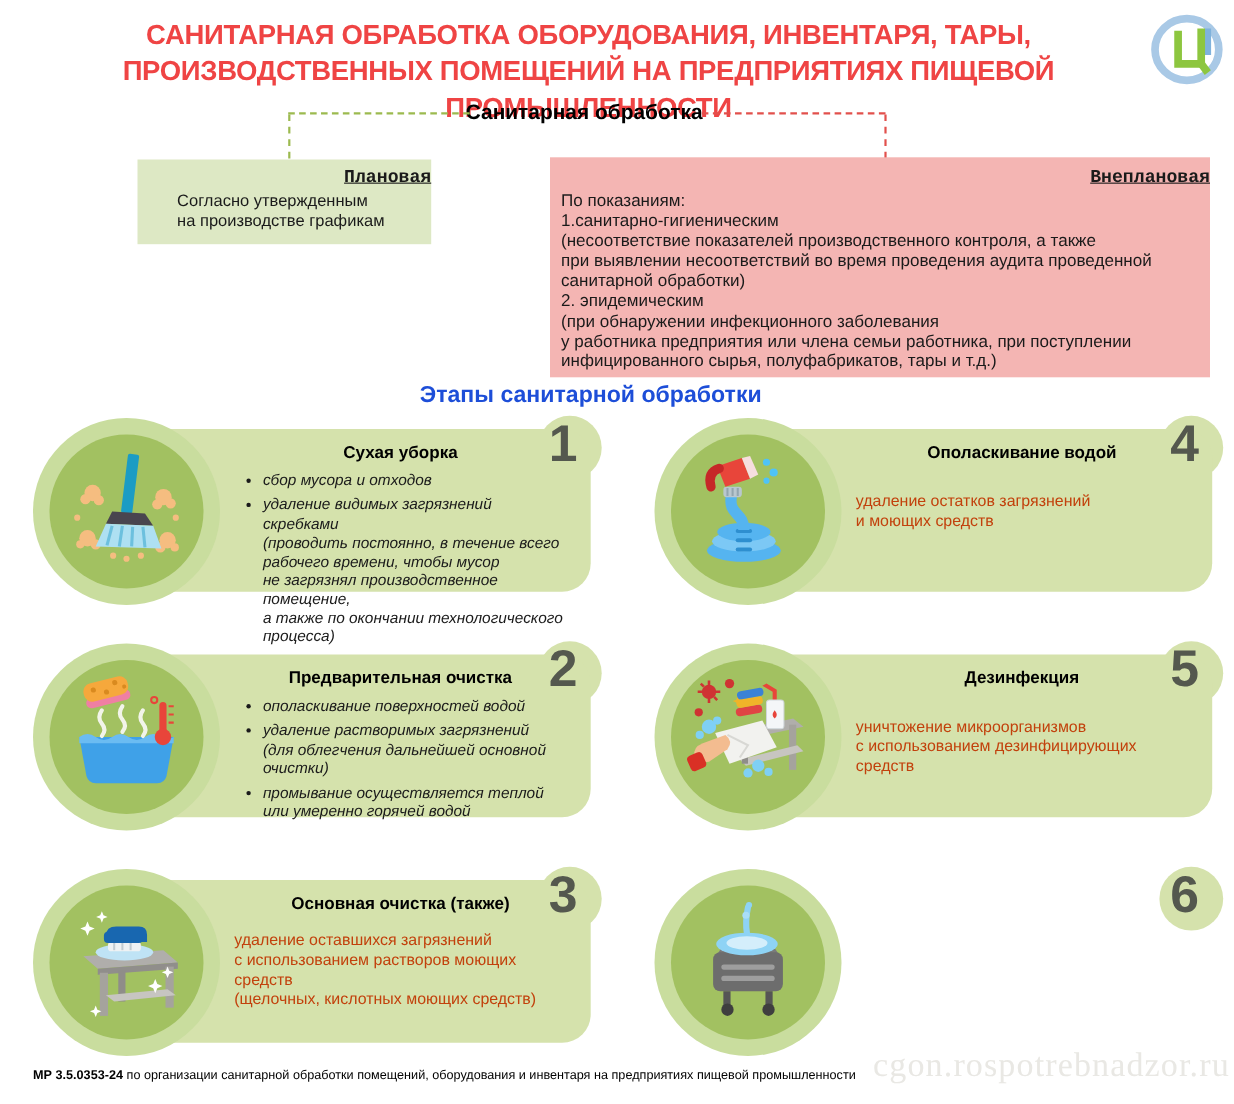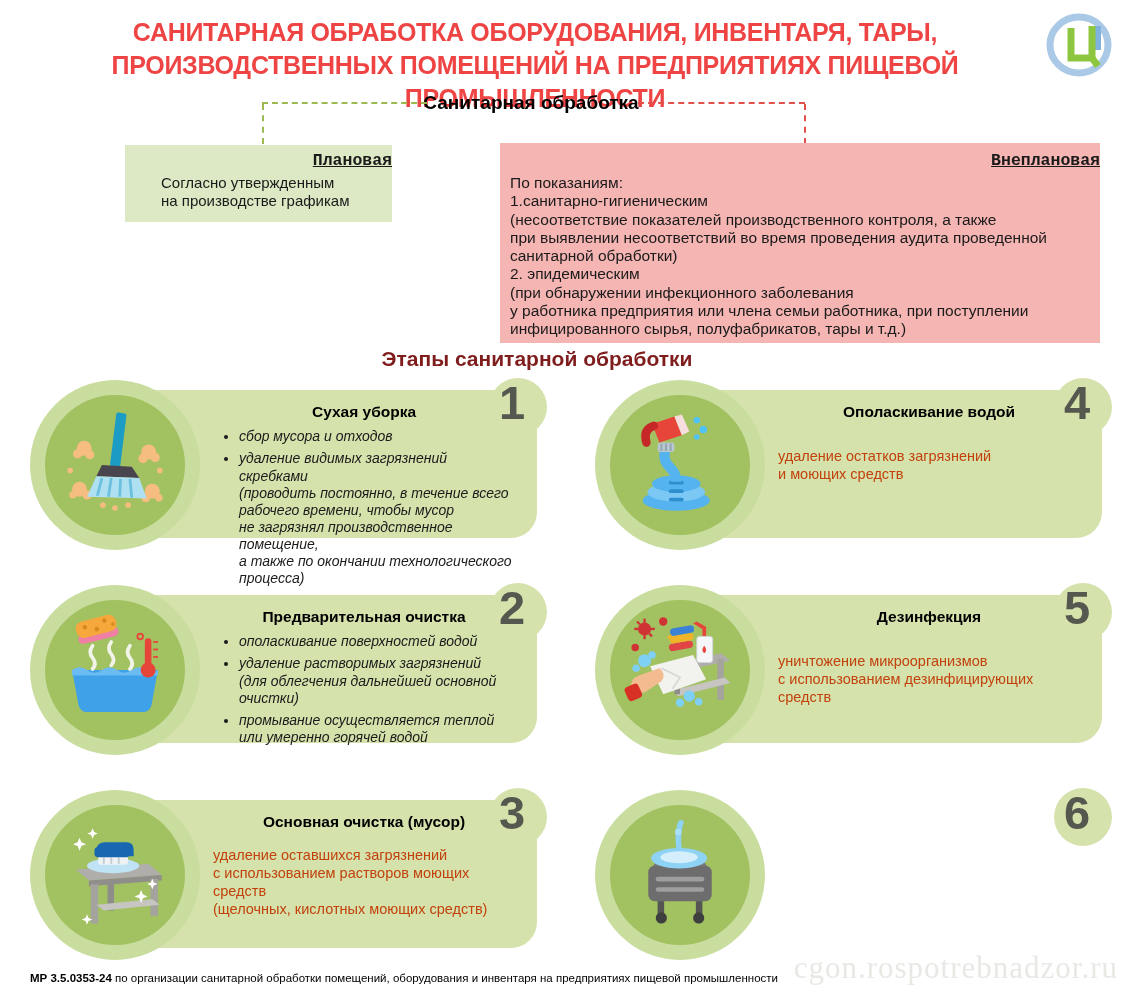--- a/index.html
+++ b/index.html
@@ -41,21 +41,21 @@
   .planned-text{
     font-size:15px;line-height:1.22;padding-left:36px;white-space:pre-line;
   }
   .unplanned-text{
     font-size:15.5px;line-height:1.18;padding-left:10px;padding-right:6px;
     white-space:pre-line;
   }
   
   .stages-title{
     position:absolute;top:347px;left:0;width:1074px;text-align:center;
-    font-weight:bold;font-size:21px;color:#7f1d1d;
+    font-weight:bold;font-size:21px;color:#1d4ed8;
   }
   .stage-card{position:absolute;width:507px;height:170px;}
   .pos-1{left:30px;top:380px;}  .pos-2{left:30px;top:585px;}  .pos-3{left:30px;top:790px;}
   .pos-4{left:595px;top:380px;} .pos-5{left:595px;top:585px;} .pos-6{left:595px;top:790px;}
   .bump{
     position:absolute;right:-10px;top:-2px;width:58px;height:58px;border-radius:50%;
     background:#d5e2ac;
   }
   .panel{
     position:absolute;left:85px;top:10px;width:422px;height:148px;
@@ -229,21 +229,21 @@
           </g>
       </svg>
     </div>
   </div>
   <div class="stage-num">2</div>
 </div>
 
 <div class="stage-card pos-3">
   <div class="bump"></div>
   <div class="panel">
-    <div class="stage-title">Основная очистка (мусор)</div>
+    <div class="stage-title">Основная очистка (также)</div>
     <div class="stage-text gap-sm">удаление оставшихся загрязнений
 с использованием растворов моющих средств
 (щелочных, кислотных моющих средств)</div>
   </div>
   <div class="icon-outer">
     <div class="icon-inner">
       <svg width="112" height="112" viewBox="0 0 120 120">
         <polygon points="18,54 96,48 110,60 32,66" fill="#b0aeab"></polygon>
         <polygon points="32,66 110,60 110,66 32,72" fill="#908e8b"></polygon>
         <rect x="34" y="70" width="8" height="42" fill="#a5a39d"></rect>

